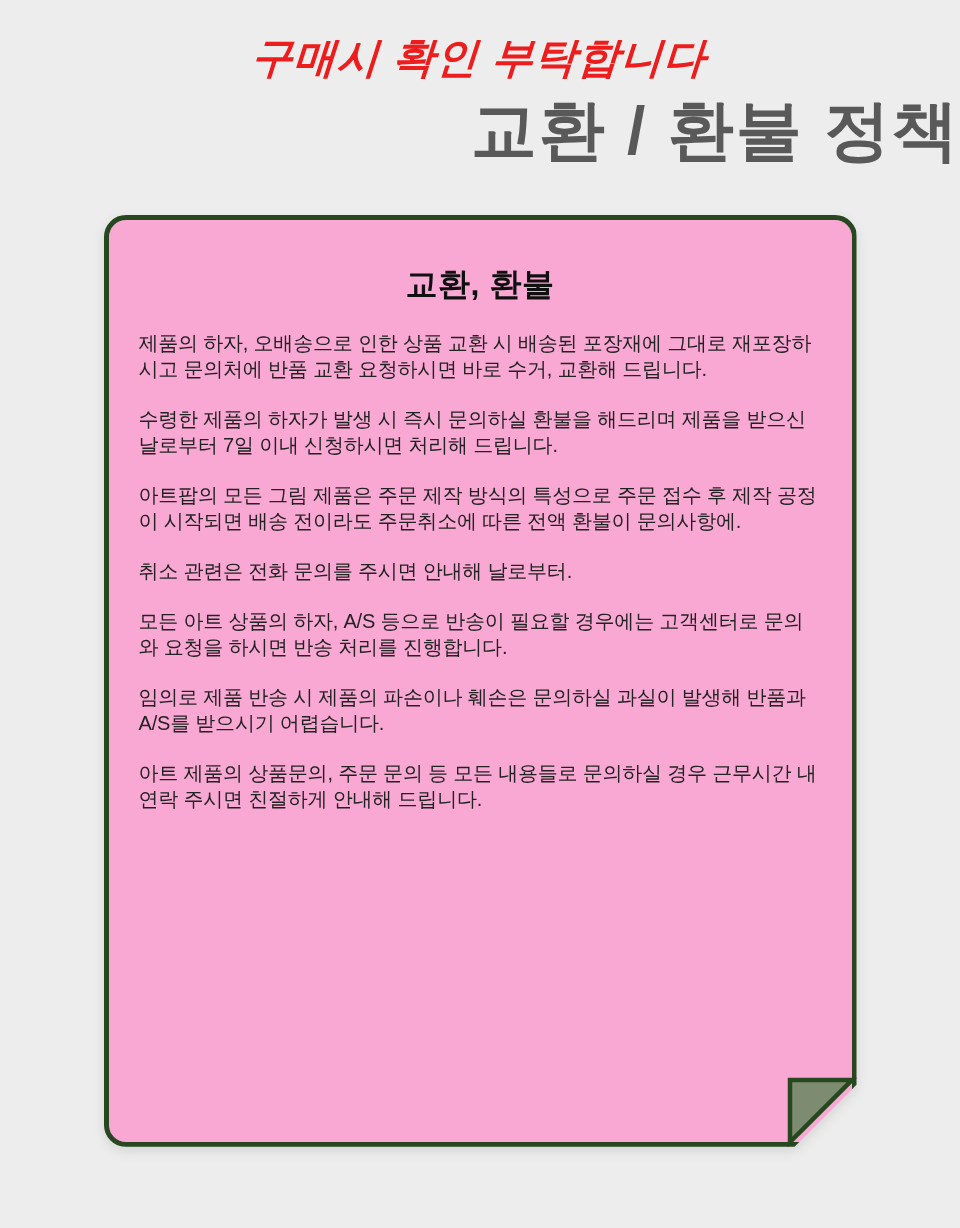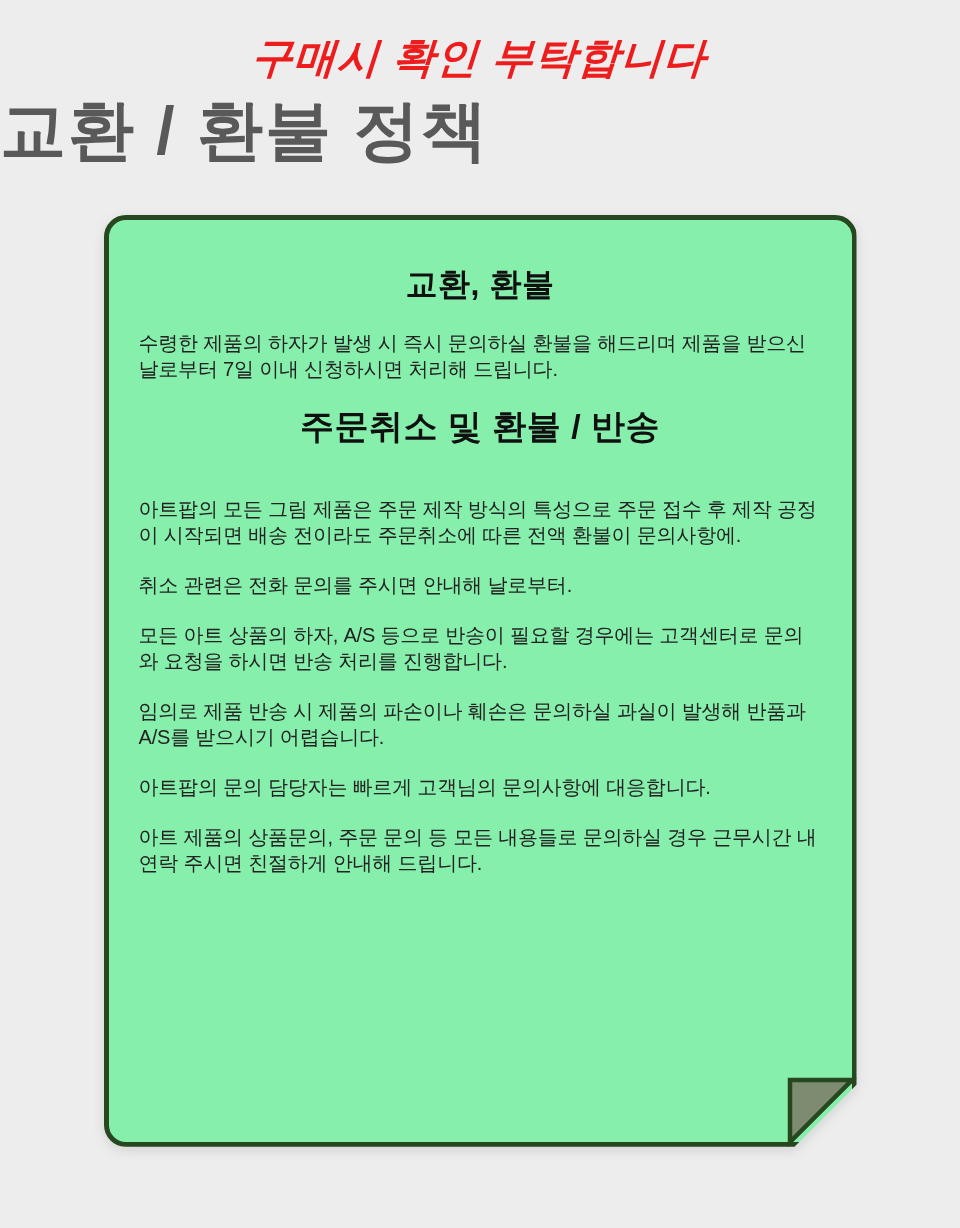--- a/index.html
+++ b/index.html
@@ -18,38 +18,38 @@
     font-size: 42px;
     font-weight: 700;
     font-style: italic;
     color: #EE1D1D;
     letter-spacing: 1px;
     transform: skewX(-4deg);
     line-height: 1.05;
   }
   .main-title {
     margin-top: 14px;
-    text-align: left;
+    text-align: right;
     font-size: 66px;
     font-weight: 900;
     color: #595959;
     letter-spacing: 2px;
     line-height: 1.1;
   }
 
   .card-wrap {
     margin: 48px auto 0;
     width: 753px;
     filter: drop-shadow(0 4px 6px rgba(0,0,0,0.10));
   }
   .card {
     position: relative;
     width: 753px;
     height: 932px;
-    background: #86efac;
+    background: #f9a8d4;
     border: 5px solid #26471F;
     border-radius: 22px;
     clip-path: polygon(
       0 0, 100% 0,
       100% calc(100% - 62px),
       calc(100% - 62px) 100%,
       0 100%
     );
   }
   .card-inner {
@@ -96,29 +96,28 @@
   <div class="notice">구매시 확인 부탁합니다</div>
 
   <h1 class="main-title">교환 / 환불 정책</h1>
 
   <div class="card-wrap">
     <div class="card">
       <div class="card-inner">
 
         <h2 class="section-heading">교환, 환불</h2>
 
+        <p>제품의 하자, 오배송으로 인한 상품 교환 시 배송된 포장재에 그대로 재포장하시고 문의처에 반품 교환 요청하시면 바로 수거, 교환해 드립니다.</p>
         <p>수령한 제품의 하자가 발생 시 즉시 문의하실 환불을 해드리며 제품을 받으신 날로부터 7일 이내 신청하시면 처리해 드립니다.</p>
 
-        <h2 class="section-heading second">주문취소 및 환불 / 반송</h2>
 
         <p>아트팝의 모든 그림 제품은 주문 제작 방식의 특성으로 주문 접수 후 제작 공정이 시작되면 배송 전이라도 주문취소에 따른 전액 환불이 문의사항에.</p>
         <p>취소 관련은 전화 문의를 주시면 안내해 날로부터.</p>
         <p>모든 아트 상품의 하자, A/S 등으로 반송이 필요할 경우에는 고객센터로 문의와 요청을 하시면 반송 처리를 진행합니다.</p>
         <p>임의로 제품 반송 시 제품의 파손이나 훼손은 문의하실 과실이 발생해 반품과 A/S를 받으시기 어렵습니다.</p>
-        <p>아트팝의 문의 담당자는 빠르게 고객님의 문의사항에 대응합니다.</p>
         <p>아트 제품의 상품문의, 주문 문의 등 모든 내용들로 문의하실 경우 근무시간 내 연락 주시면 친절하게 안내해 드립니다.</p>
 
       </div>
 
       <svg class="fold-svg" viewBox="0 0 70 70" xmlns="http://www.w3.org/2000/svg">
         <polygon points="8,8 70,8 8,70" fill="#7D8C70" stroke="#26471F" stroke-width="4.5" stroke-linejoin="miter"></polygon>
       </svg>
     </div>
   </div>
 

